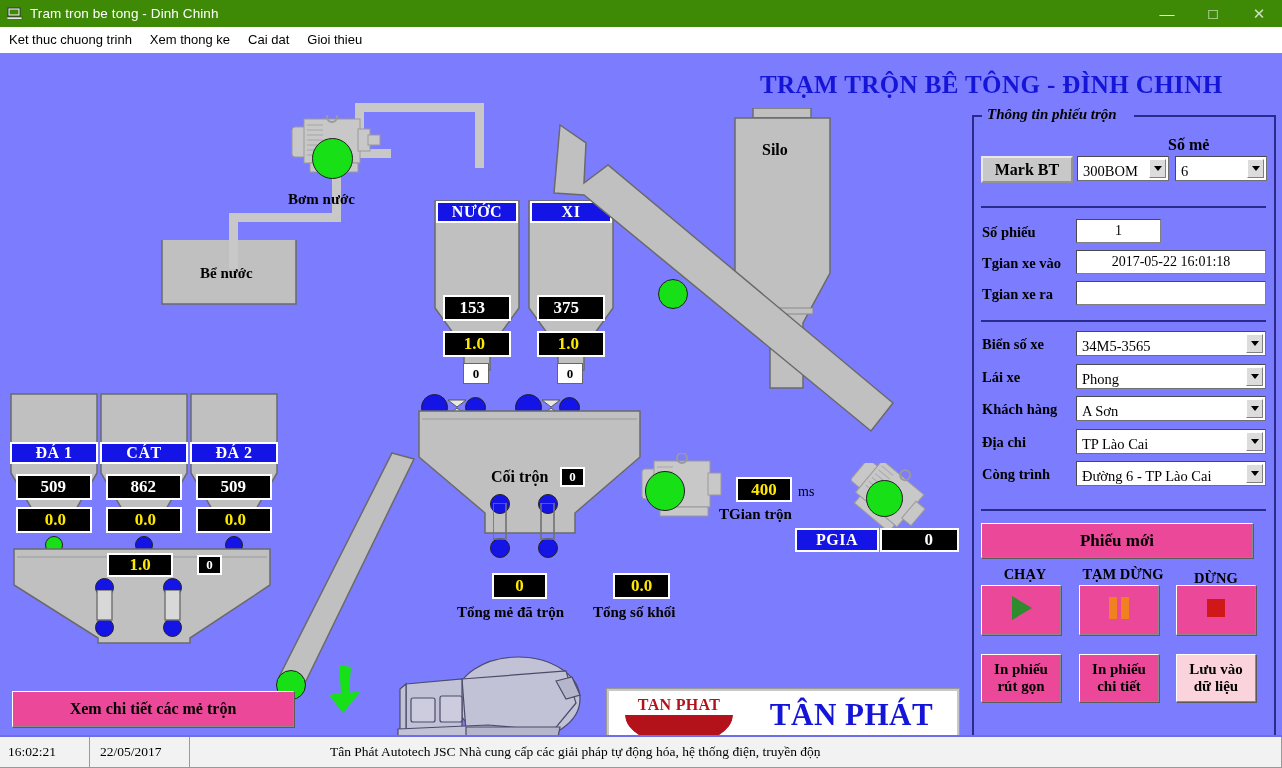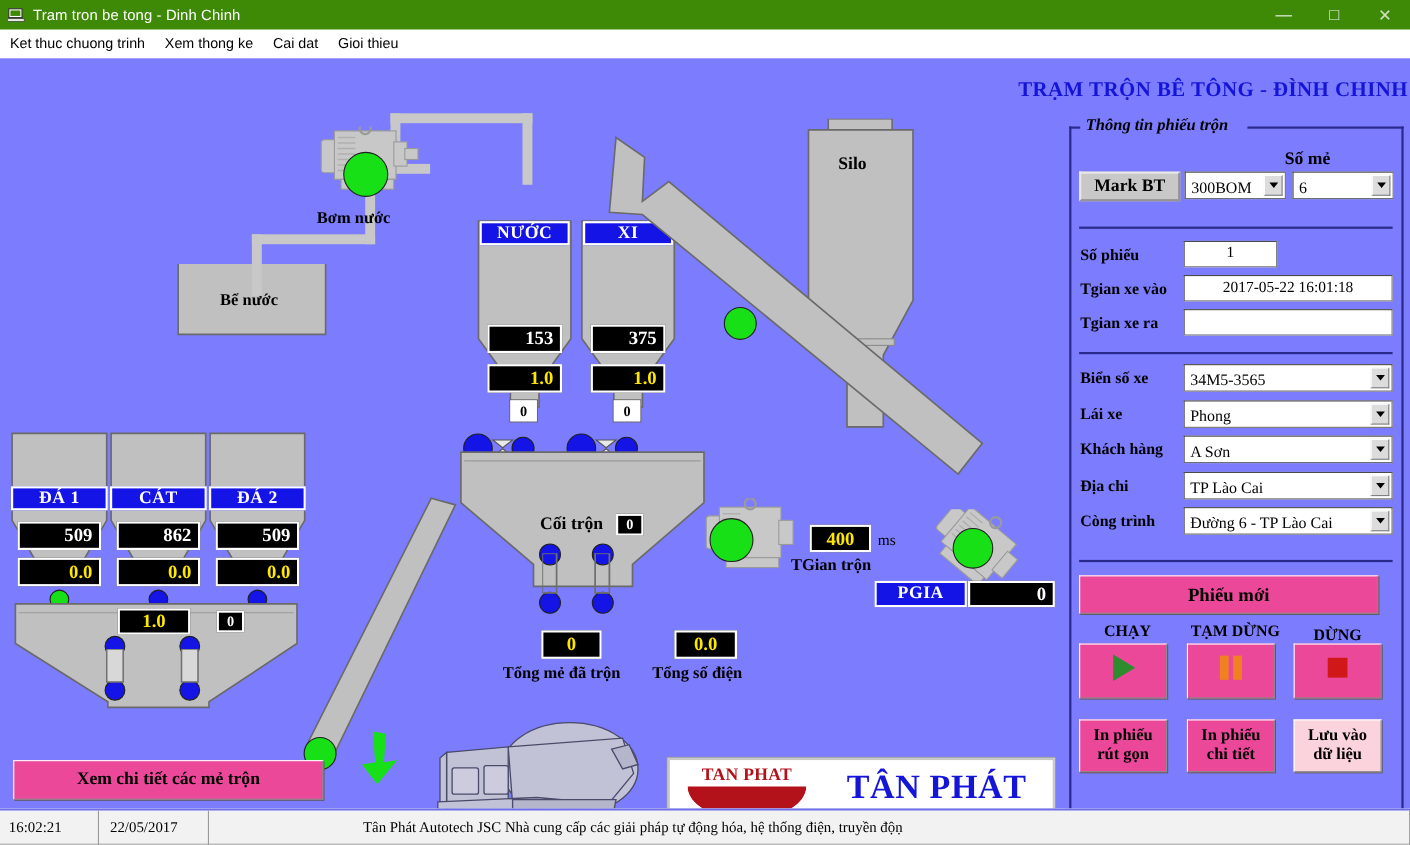--- a/index.html
+++ b/index.html
@@ -63,38 +63,38 @@
     background:#F2F2F2; display:flex; align-items:center;
     font-size:13.5px; color:#000; padding:0 8px;
   }
   .sb-time{ width:90px; justify-content:flex-start; }
   .sb-date{ width:100px; justify-content:flex-start; padding-left:10px;}
   .sb-msg{ flex:1; justify-content:flex-start; padding-left:140px; }
 
   
   #pagetitle{
     position:absolute; left:760px; top:18px; width:520px;
-    text-align:right; color:#1515D8;
+    text-align:left; color:#1515D8;
     font-family:"Liberation Serif", serif;
-    font-weight:bold; font-size:19px; letter-spacing:0.4px;
+    font-weight:bold; font-size:25px; letter-spacing:0.4px;
     white-space:nowrap;
   }
   .pipe{ background:#C8C8C8; position:absolute; }
 
   
   .led{ position:absolute; border-radius:50%; border:1px solid #202020; }
   .led.green{ background:#17E017; }
   .led.blue{ background:#1414E6; }
 
   
   .lcd{
     position:absolute; background:#000000;
     border:2px solid #ffffff;
     display:flex; align-items:center; justify-content:flex-end;
-    padding-right:6px;
+    padding-right:24px;
     font-family:"Liberation Serif", serif; font-weight:bold;
     color:#ffffff; font-size:17px;
   }
   .lcd.yellow{ color:#FFE800; }
   .lcd.small{
     font-size:13px; border:2px solid #ffffff;
     justify-content:center; padding-right:0; color:#ffffff;
   }
   .lcd.center{ justify-content:center; padding-right:0; }
 
@@ -371,21 +371,21 @@
       <line x1="17" y1="34" x2="33" y2="34"></line>
         <line x1="17" y1="39" x2="33" y2="39"></line>
       <line x1="17" y1="44" x2="33" y2="44"></line>
     </g>
   </svg>
   <div class="led green" style="left:645px;top:418px;width:40px;height:40px;"></div>
 
   <div class="lcd yellow center" style="left:492px;top:520px;width:55px;height:26px;">0</div>
   <div class="plabel" style="left:457px;top:551px;font-size:15px;">Tổng mẻ đã trộn</div>
   <div class="lcd yellow center" style="left:613px;top:520px;width:57px;height:26px;">0.0</div>
-  <div class="plabel" style="left:593px;top:551px;font-size:15px;">Tổng số điện</div>
+  <div class="plabel" style="left:593px;top:551px;font-size:15px;">Tổng số khối</div>
 
   <div class="lcd yellow center" style="left:736px;top:424px;width:56px;height:25px;">400</div>
   <div class="plabel" style="left:798px;top:431px;font-weight:normal;font-size:14px;">ms</div>
   <div class="plabel" style="left:719px;top:453px;font-size:15px;">TGian trộn</div>
 
   <div class="bluehdr" style="left:795px;top:475px;width:84px;height:24px;">PGIA</div>
   <div class="lcd" style="left:880px;top:475px;width:79px;height:24px;">0</div>
 
   <svg style="position:absolute;left:8px;top:338px;" width="92" height="130">
     <path d="M3,3 L89,3 L89,82 L64,125 L28,125 L3,82 Z" fill="#C0C0C0" stroke="#6a6a6a" stroke-width="1.5"></path>

